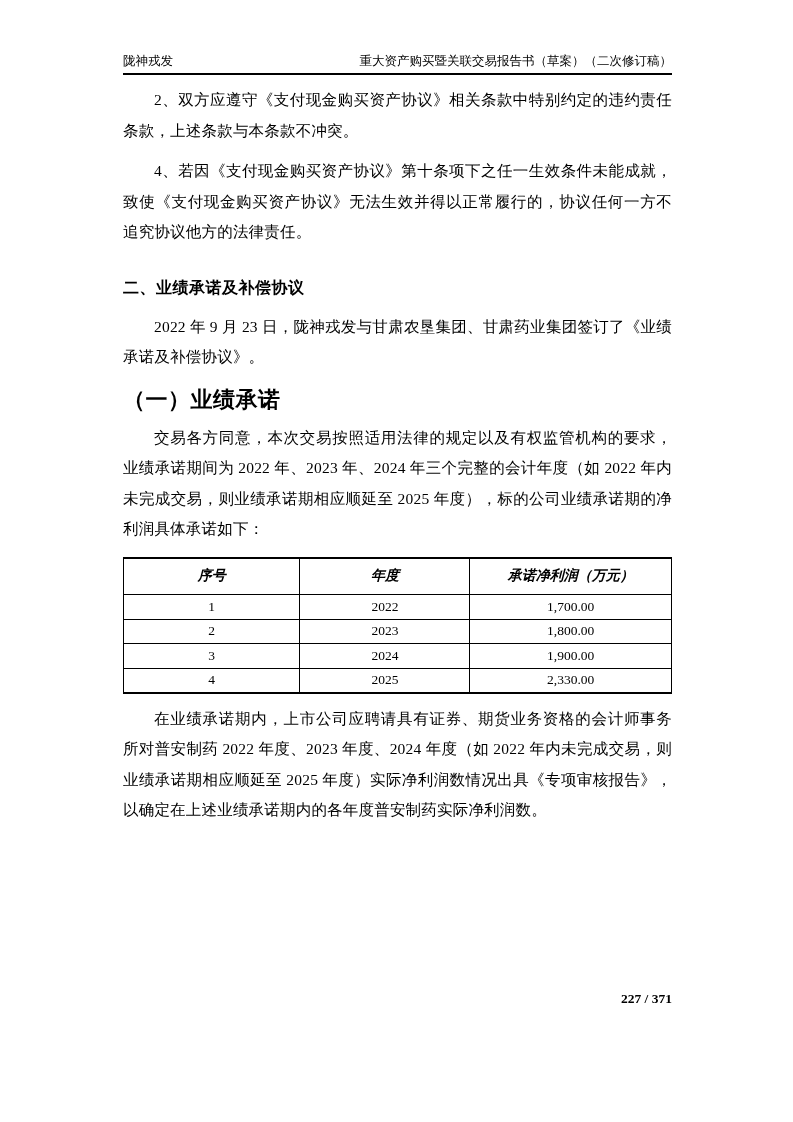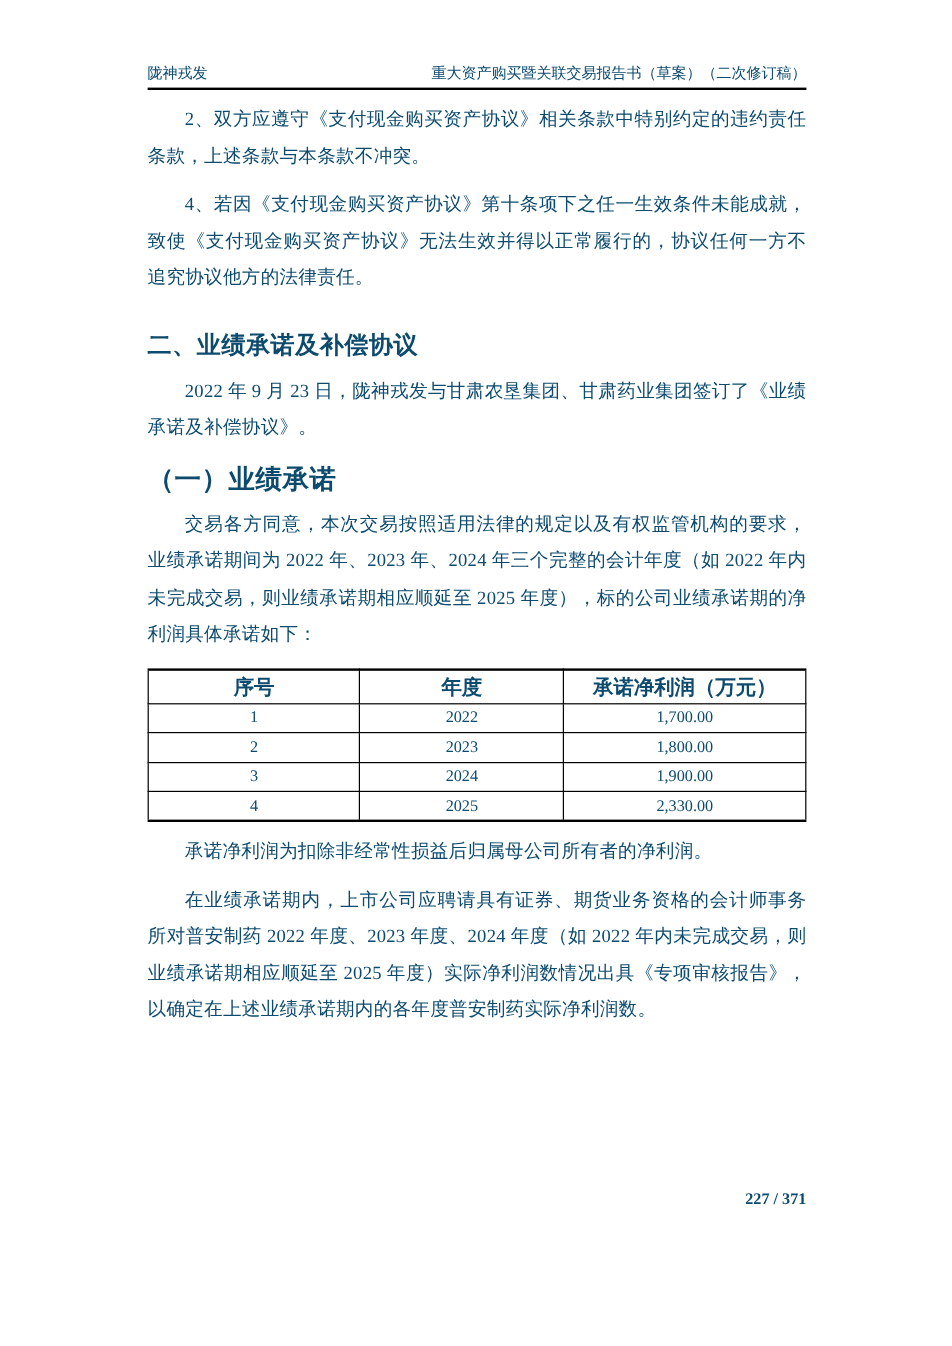--- a/index.html
+++ b/index.html
@@ -3,21 +3,21 @@
 <meta charset="utf-8">
 <style>
   * { margin: 0; padding: 0; box-sizing: border-box; }
   html, body { background: #ffffff; }
   .page {
     position: relative;
     width: 793px;
     height: 1122px;
     margin: 0 auto;
     background: #ffffff;
-    color: #0c4a6e;
+    color: #000000;
     font-family: "Liberation Serif", "DejaVu Serif", serif;
     overflow: hidden;
   }
   .content { padding: 0 121px 0 123px; }
 
   .doc-header {
     display: flex;
     justify-content: space-between;
     align-items: flex-end;
     padding-top: 53px;
@@ -34,21 +34,21 @@
     line-height: 30.5px;
     text-align: justify;
     margin-top: 10px;
     letter-spacing: 0.2px;
   }
   p.indent { text-indent: 2em; }
 
   h1.sec {
     font-family: "Liberation Sans", "DejaVu Sans", sans-serif;
     font-weight: bold;
-    font-size: 20px;
+    font-size: 16px;
     line-height: 28px;
     margin-top: 26px;
     letter-spacing: 0.5px;
   }
   h2.subsec {
     font-family: Liberation Serif, serif;
     font-weight: bold;
     font-size: 22px;
     line-height: 26px;
     margin-top: 14px;
@@ -66,22 +66,23 @@
   }
   table.commit th, table.commit td {
     border: 1px solid #000;
     text-align: center;
     vertical-align: middle;
     padding: 2px 4px;
   }
   table.commit th {
     font-family: "Liberation Sans", "DejaVu Sans", sans-serif;
     font-weight: bold;
-    font-size: 17px;
-    height: 26px;
+    font-size: 14px;
+    height: 37px;
+    font-style: italic;
   }
   table.commit td { height: 24.5px; font-family: "Liberation Serif", "DejaVu Serif", serif; }
   .col-seq { width: 32.2%; }
   .col-year { width: 31.0%; }
   .col-profit { width: 36.8%; }
 
   .doc-footer {
     position: absolute;
     top: 991px;
     right: 121px;
@@ -139,19 +140,18 @@
           <td>1,900.00</td>
         </tr>
         <tr>
           <td>4</td>
           <td>2025</td>
           <td>2,330.00</td>
         </tr>
       </tbody>
     </table>
 
-    <p class="body indent">承诺净利润为扣除非经常性损益后归属母公司所有者的净利润。</p>
     <p class="body indent">在业绩承诺期内，上市公司应聘请具有证券、期货业务资格的会计师事务所对普安制药 2022 年度、2023 年度、2024 年度（如 2022 年内未完成交易，则业绩承诺期相应顺延至 2025 年度）实际净利润数情况出具《专项审核报告》，以确定在上述业绩承诺期内的各年度普安制药实际净利润数。</p>
 
   </div>
 
   <div class="doc-footer">227 / 371</div>
 </div>
 
 </body></html>

